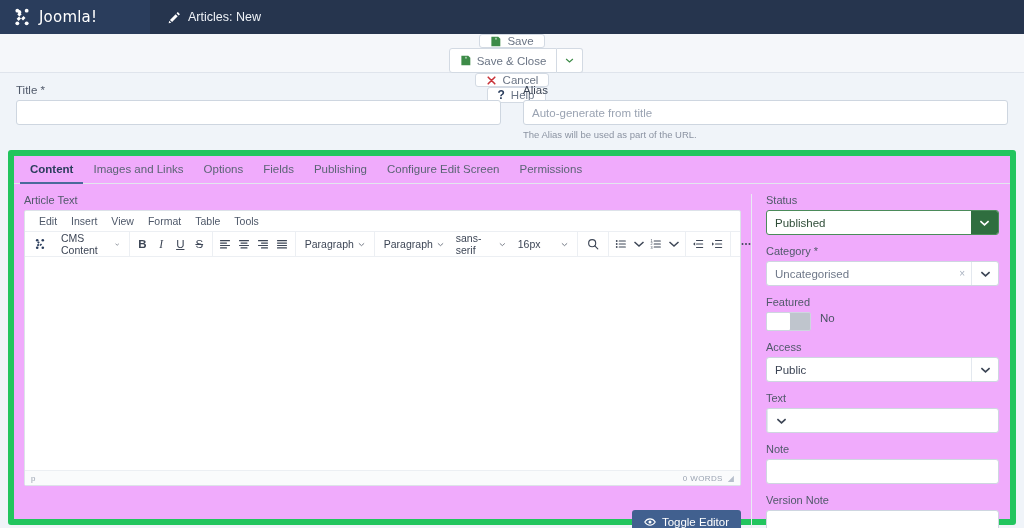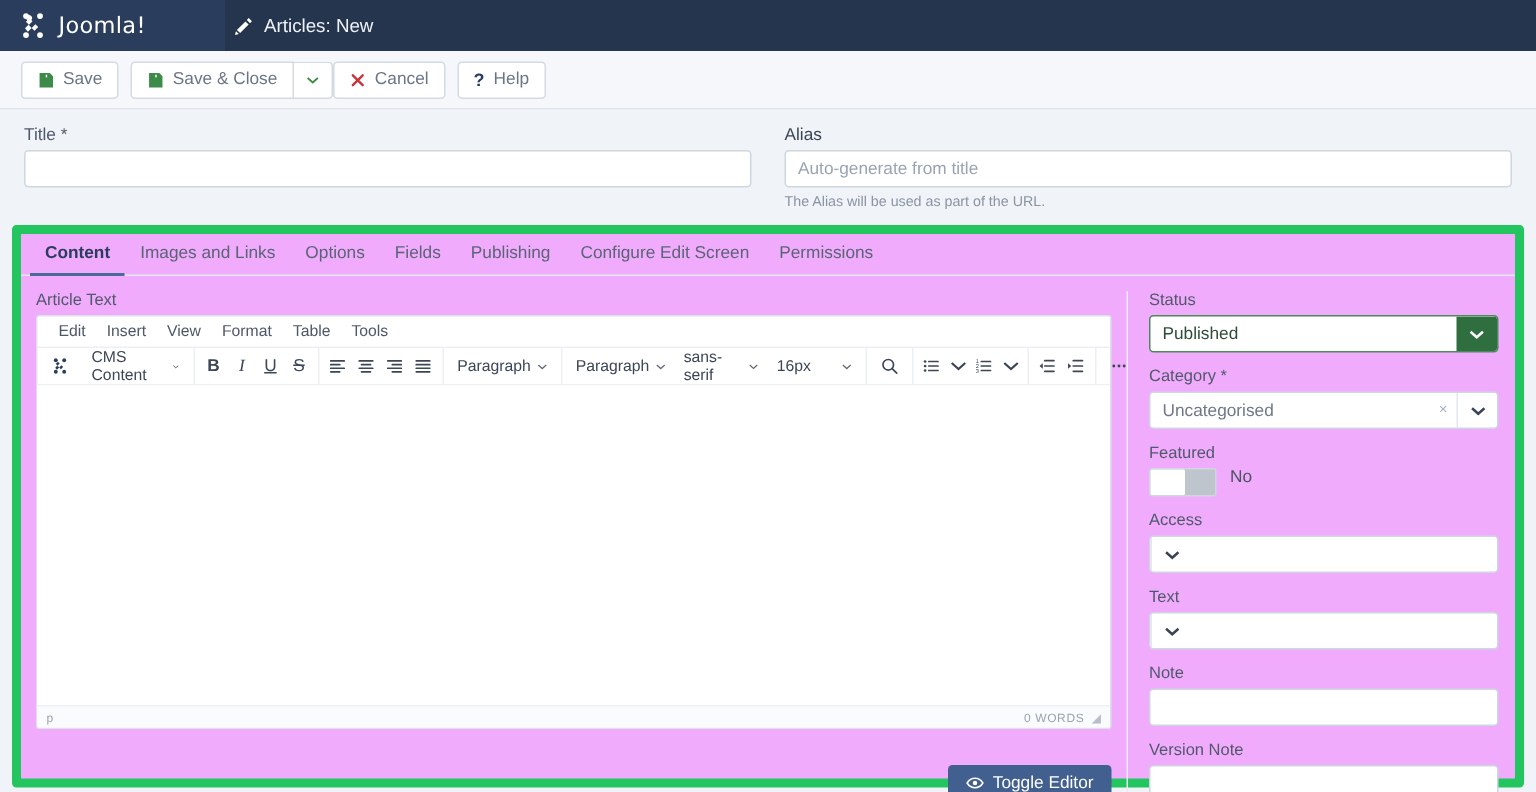--- a/index.html
+++ b/index.html
@@ -21,21 +21,21 @@
     width: 150px; background: #2a3d5c;
     display: flex; align-items: center; gap: 7px;
     padding-left: 12px;
   }
   .joomla-logo { width: 20px; height: 20px; flex: none; }
   .brand-text {
     color: #fff; font-size: 15px; letter-spacing: .2px;
     font-family: "DejaVu Sans", sans-serif; font-weight: 400;
   }
   .page-title-wrap {
-    display: flex; align-items: center; gap: 7px; padding-left: 6px;
+    display: flex; align-items: center; gap: 7px; padding-left: 18px;
   }
   .pencil-icon { width: 13px; height: 13px; flex: none; }
   .page-title { color: #eef2f7; font-size: 12.5px; }
   .topbar-right {
     margin-left: auto; display: flex; align-items: center;
     gap: 10px; padding-right: 10px;
   }
   .version-chip {
     display: flex; align-items: center; gap: 4px;
     color: #b9c4d4; font-size: 10px;
@@ -51,21 +51,21 @@
     width: 17px; height: 17px; border-radius: 50%;
     background: #fff; display: flex; align-items: center;
     justify-content: center; flex: none;
   }
   .site-btn .circ svg { width: 10px; height: 10px; }
 
   
   .toolbar {
     height: 39px; background: #f5f7fa;
     border-bottom: 1px solid #dfe4ec;
-    display: flex; align-items: center; padding: 0 14px;
+    display: flex; align-items: center; padding: 0 14px; flex-direction: column;
   }
   .btn {
     display: inline-flex; align-items: center; gap: 6px;
     height: 25px; padding: 0 10px;
     background: #fff; border: 1px solid #d3dae3;
     border-radius: 3px; font-size: 11.5px; color: #6b7585;
     cursor: pointer; white-space: nowrap;
   }
   .btn svg { width: 11px; height: 11px; flex: none; }
   .btn + .btn { margin-left: 8px; }
@@ -557,20 +557,21 @@
           <div class="switch-track">
             <div class="switch-knob"></div>
           </div>
           <span class="switch-text">No</span>
         </div>
       </div>
 
       <div class="sb-field">
         <label class="sb-label">Access</label>
         <div class="sb-select">
+          <span class="val">Public</span>
           <span class="arrow">
             <svg viewBox="0 0 12 8">
               <path fill="none" stroke-width="1.8" d="M1.5 2l4.5 4 4.5-4"></path>
             </svg>
           </span>
         </div>
       </div>
 
       <div class="sb-field">
         <label class="sb-label">Text</label>

